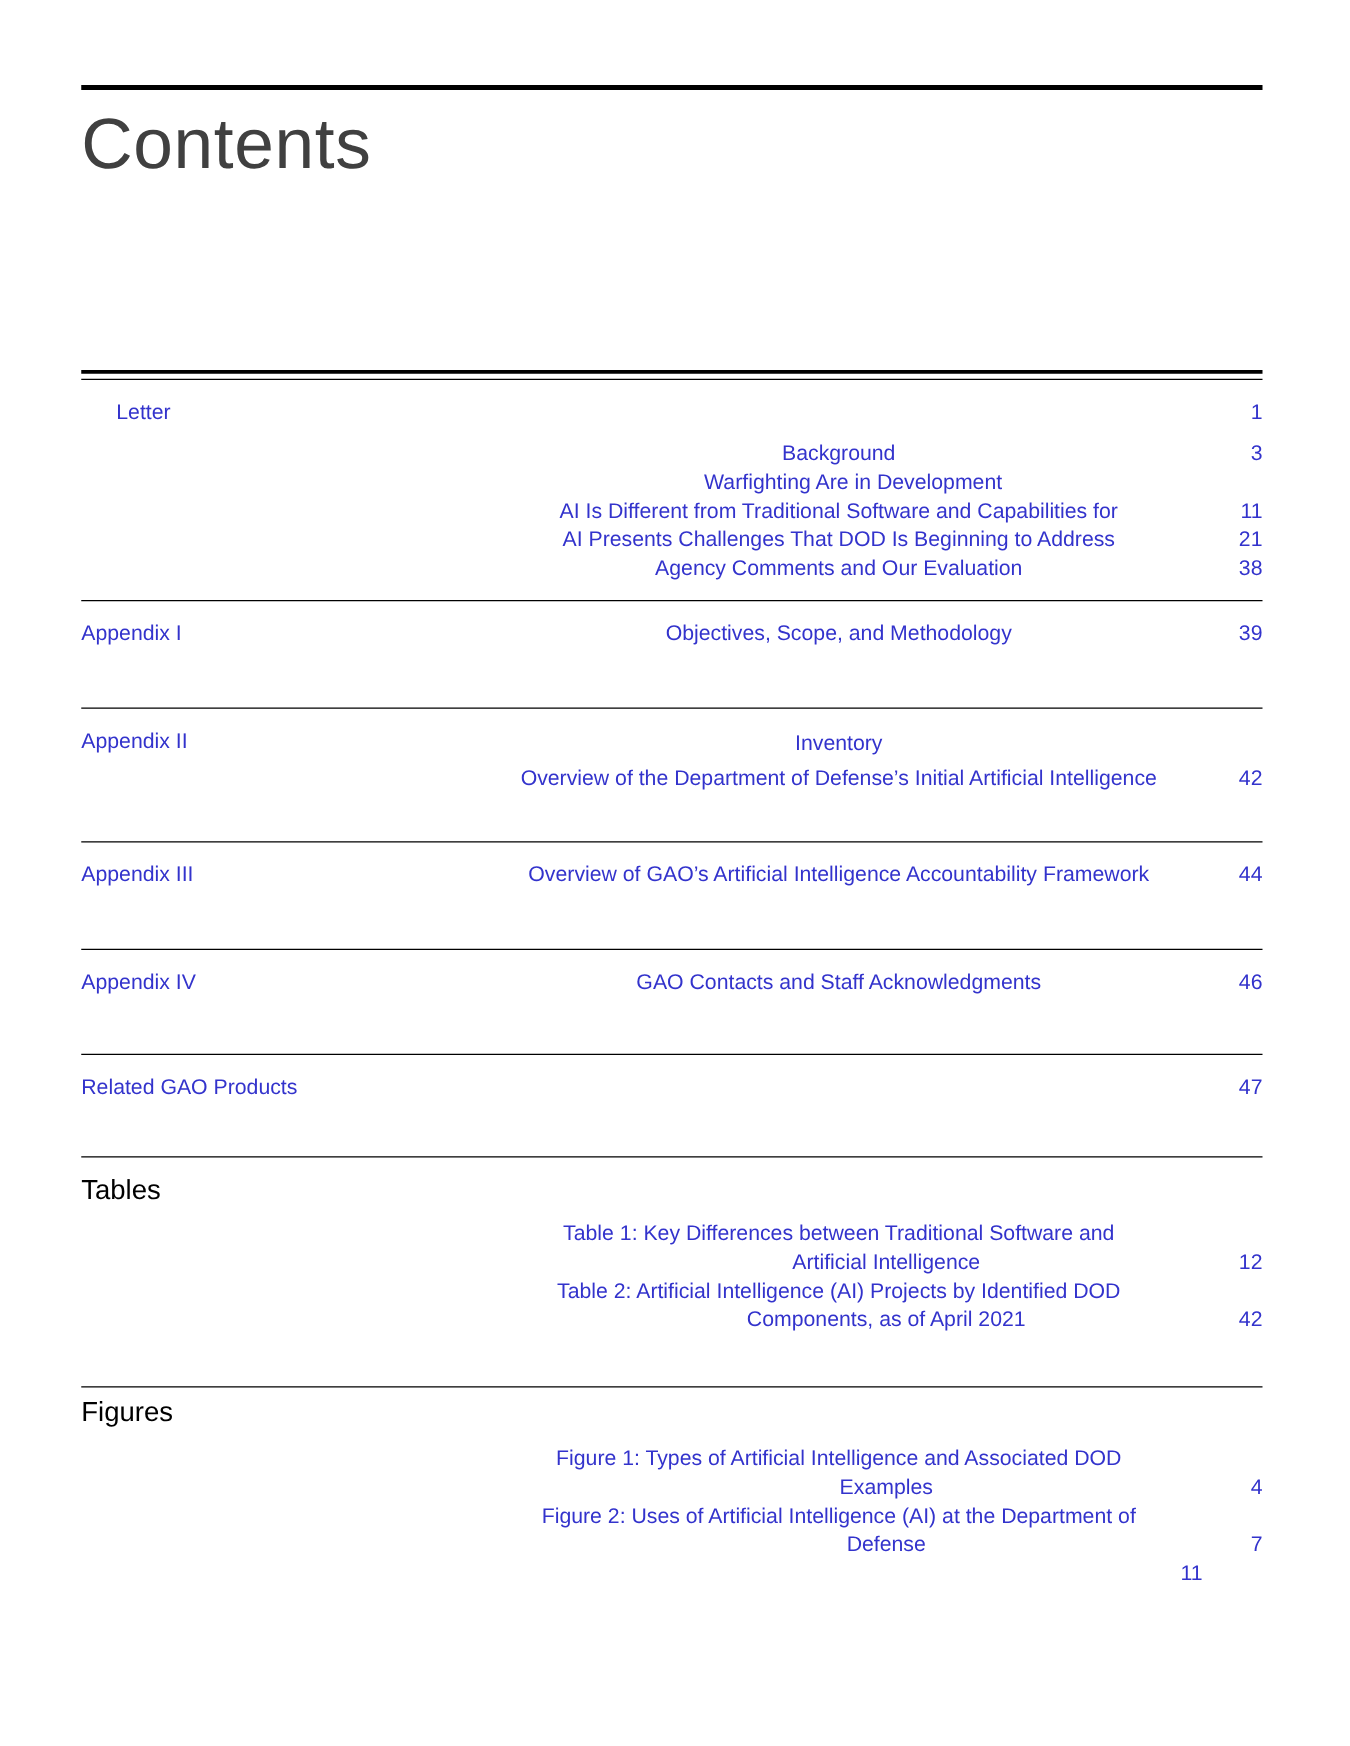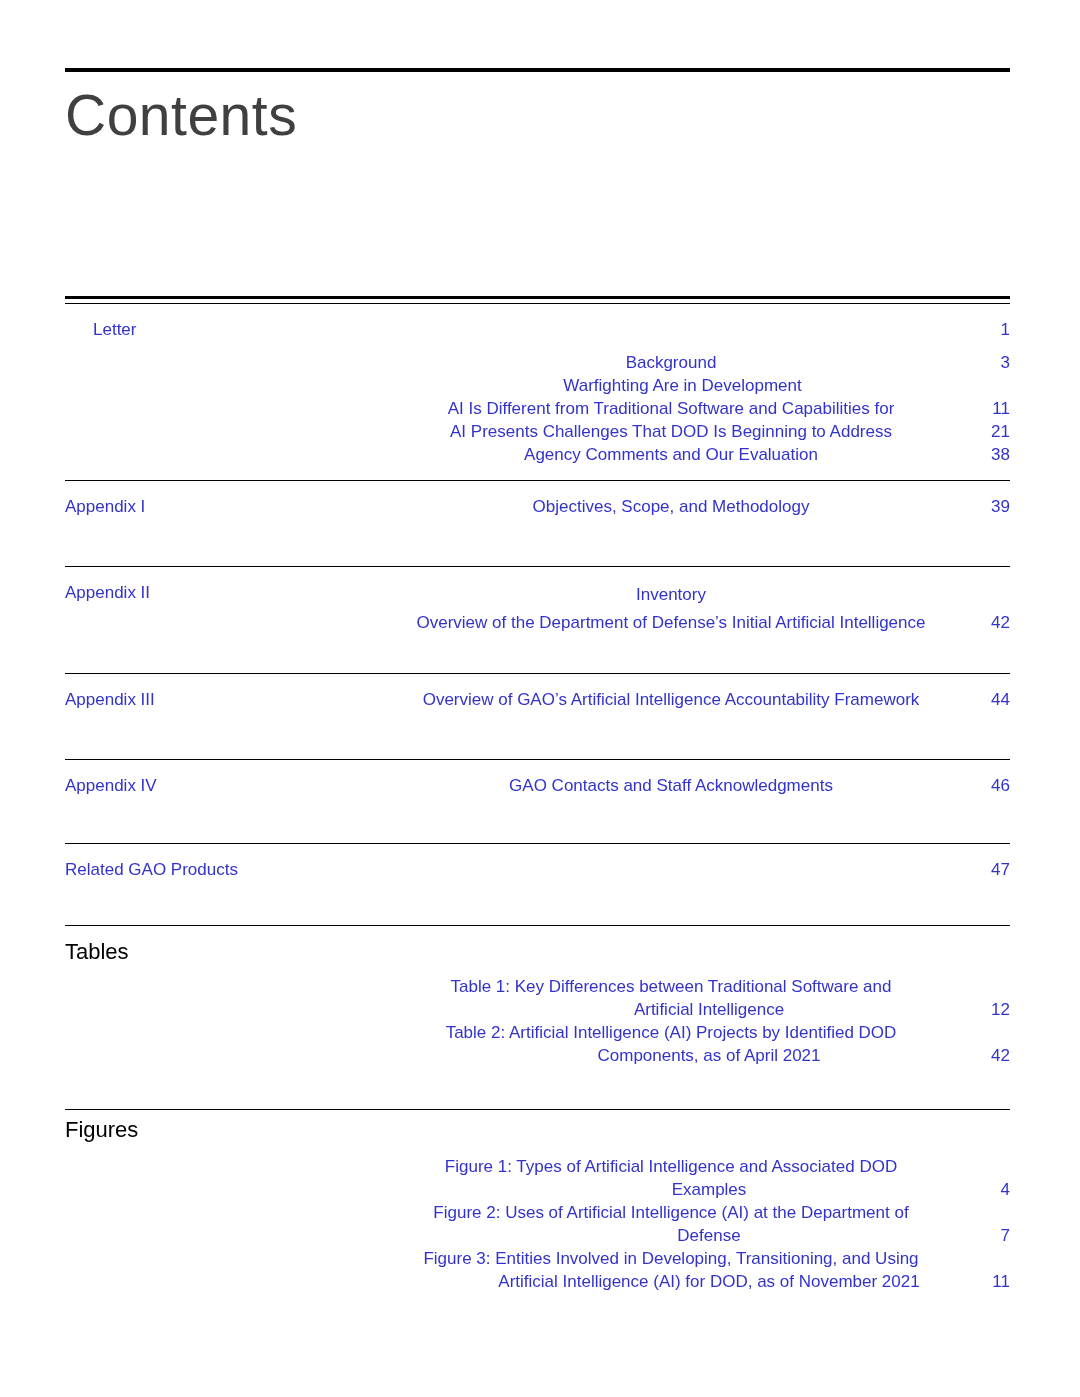--- a/index.html
+++ b/index.html
@@ -226,24 +226,20 @@
     <div class="row">
       <div class="col-label"></div>
       <div class="col-title">
         <div class="line link">Figure 2: Uses of Artificial Intelligence (AI) at the Department of</div>
         <div class="line link indent-tab">Defense</div>
       </div>
       <div class="col-page"><span class="line link">7</span></div>
     </div>
     <div class="row">
       <div class="col-label"></div>
-      <div class="col-title">
-        <div class="line link">Figure 3: Entities Involved in Developing, Transitioning, and Using</div>
-        <div class="line link indent-tab">Artificial Intelligence (AI) for DOD, as of November 2021</div>
-      </div>
       <div class="col-page"><span class="line link">11</span></div>
     </div>
   </section>
 
   <div class="footer">
     <span class="footer-left">Page i</span>
     <span class="footer-right">GAO-22-104765&nbsp; Artificial Intelligence</span>
   </div>
 
 </div>

